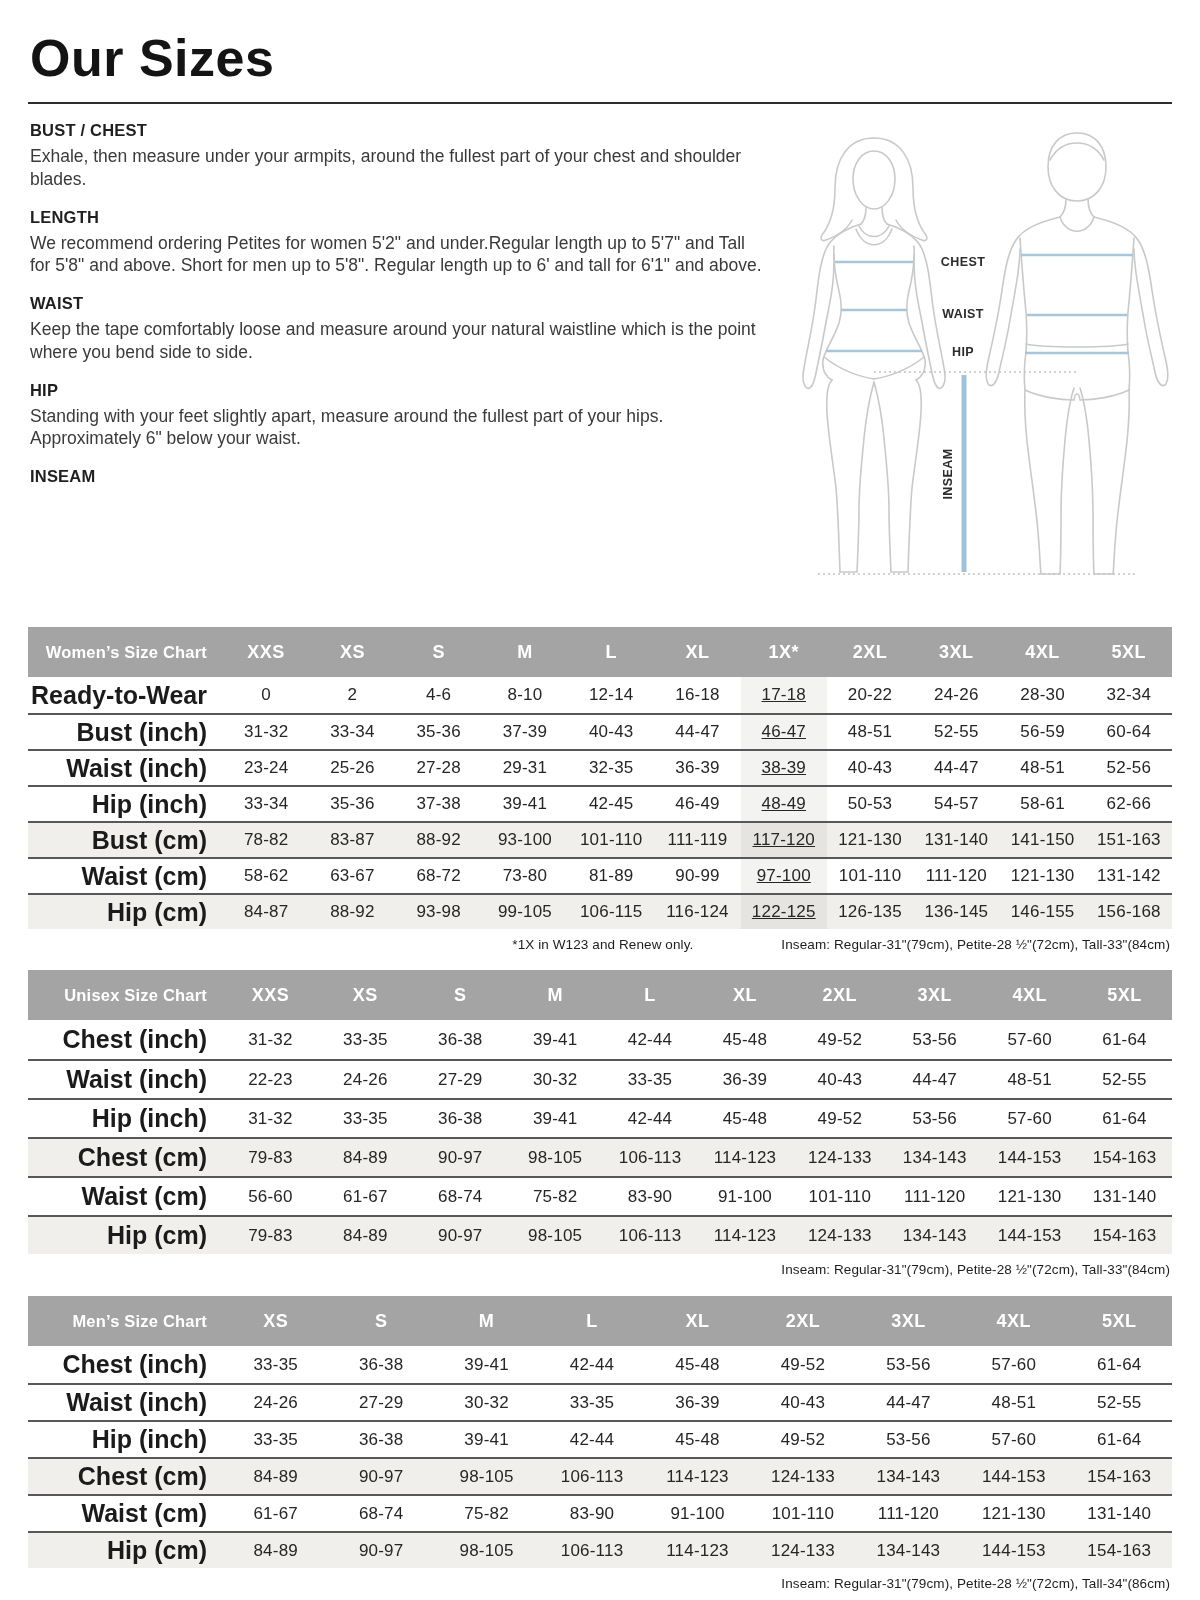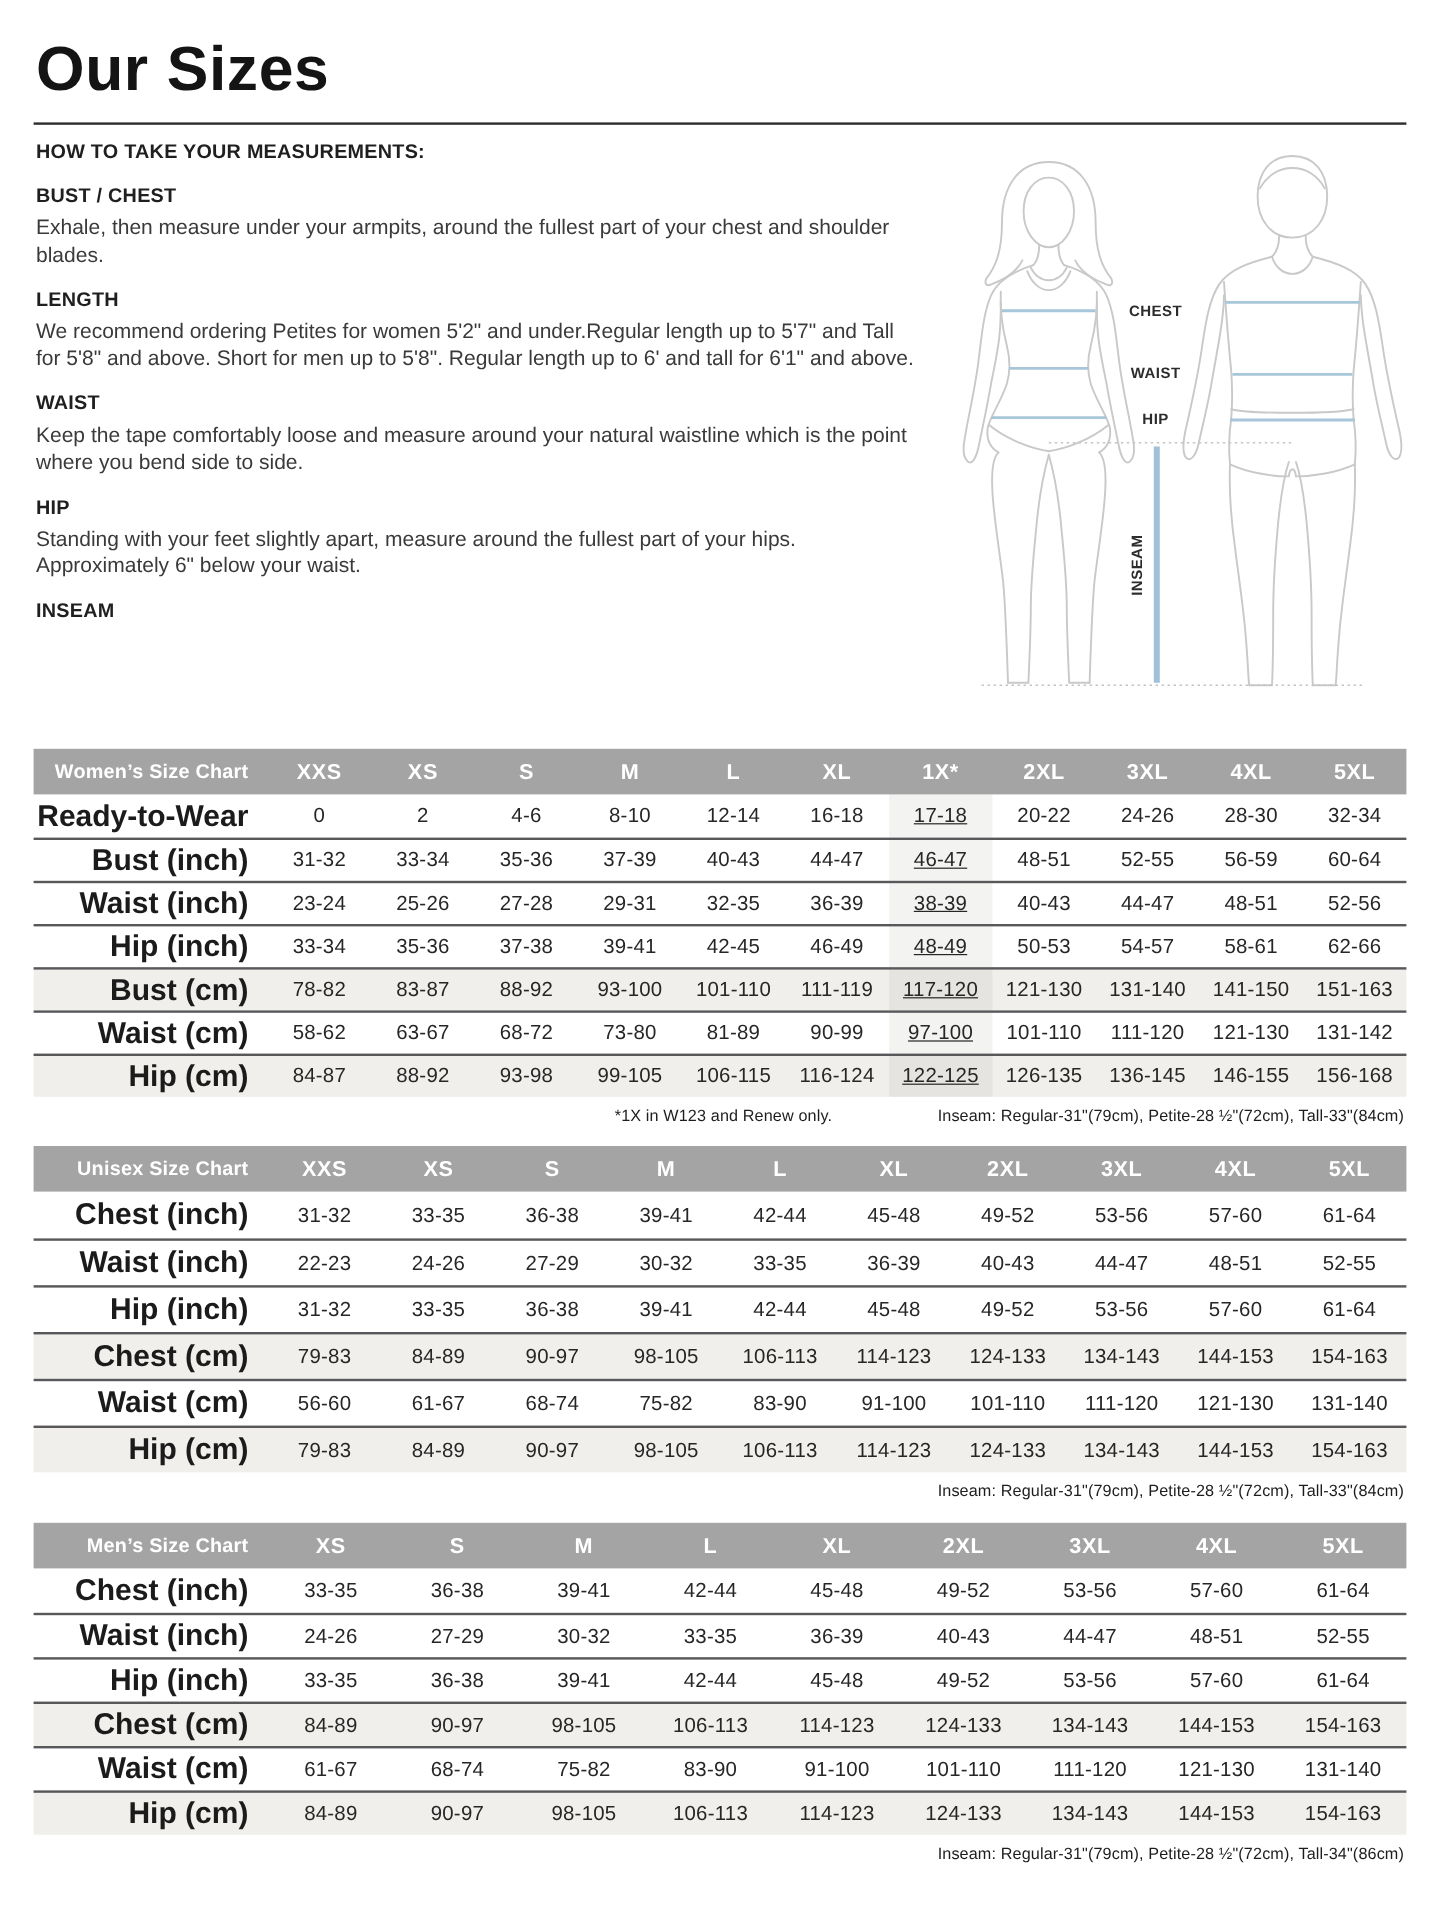--- a/index.html
+++ b/index.html
@@ -17,21 +17,21 @@
   .instructions { width:742px; }
   .sec-heading { font-size:16.5px; font-weight:bold; color:#1f1f1f; letter-spacing:0.2px; margin:17px 0 5px 2px; }
   .sec-heading.first { margin-top:9px; }
   .sec-body { font-size:17.5px; line-height:1.3; color:#3a3a3a; margin-left:2px; }
 
   .figure { position:absolute; top:0; right:-10px; width:420px; height:482px; }
   .figure svg { width:100%; height:100%; }
 
   
   .size-table { width:1144px; }
-  .thead { display:grid; height:38px; align-items:center; background:#a4a4a4; color:#ffffff; }
+  .thead { display:grid; height:50px; align-items:center; background:#a4a4a4; color:#ffffff; }
   .ttitle { font-size:16.5px; font-weight:bold; text-align:right; padding-right:16px; letter-spacing:0.2px; }
   .tsize { font-size:18px; font-weight:bold; text-align:center; letter-spacing:0.5px; }
   .trow { display:grid; align-items:center; }
   .trow + .trow { border-top:2px solid #58585b; }
   .trow.shaded { background:#f1efec; }
   .rlabel { font-size:25px; font-weight:bold; color:#1b1b1b; text-align:right; padding-right:16px; }
   .cell { font-size:17px; color:#262626; text-align:center; letter-spacing:0.2px; }
   .cell.hl { background:rgba(100,90,75,0.075); align-self:stretch; display:flex; align-items:center; justify-content:center;text-decoration:underline; }
 
   .t-women  .thead, .t-women  .trow { grid-template-columns:195px repeat(11,1fr); }
@@ -52,21 +52,20 @@
 </head>
 <body>
 
 <div class="page">
 
   <h1 class="title">Our Sizes</h1>
   <hr class="title-rule">
 
   <div class="top">
     <div class="instructions">
-        <div class="sec-heading first">HOW TO TAKE YOUR MEASUREMENTS:</div>
         <div class="sec-heading">BUST / CHEST</div>
         <div class="sec-body">Exhale, then measure under your armpits, around the fullest part of your chest and shoulder blades.</div>
         <div class="sec-heading">LENGTH</div>
         <div class="sec-body">We recommend ordering Petites for women 5'2" and under.Regular length up to 5'7" and Tall for 5'8" and above. Short for men up to 5'8". Regular length up to 6' and tall for 6'1" and above.</div>
         <div class="sec-heading">WAIST</div>
         <div class="sec-body">Keep the tape comfortably loose and measure around your natural waistline which is the point where you bend side to side.</div>
         <div class="sec-heading">HIP</div>
         <div class="sec-body">Standing with your feet slightly apart, measure around the fullest part of your hips. Approximately 6" below your waist.</div>
         <div class="sec-heading">INSEAM</div>
       </div>

